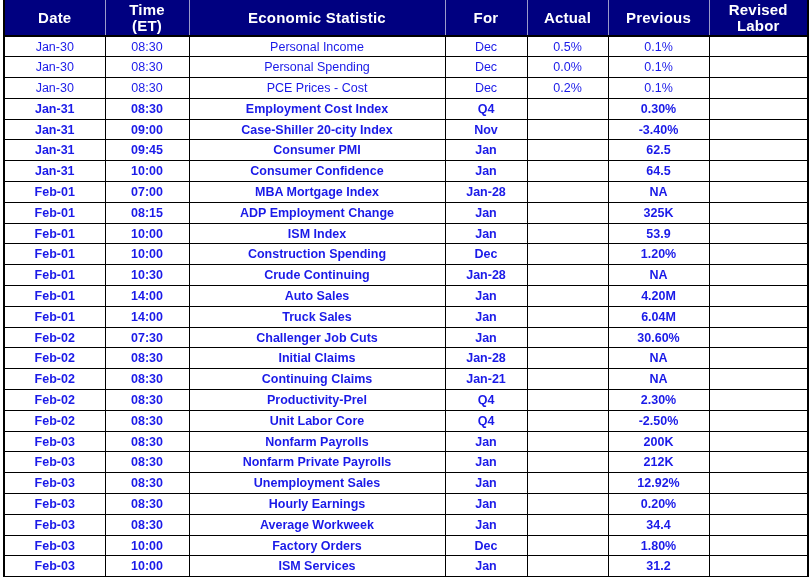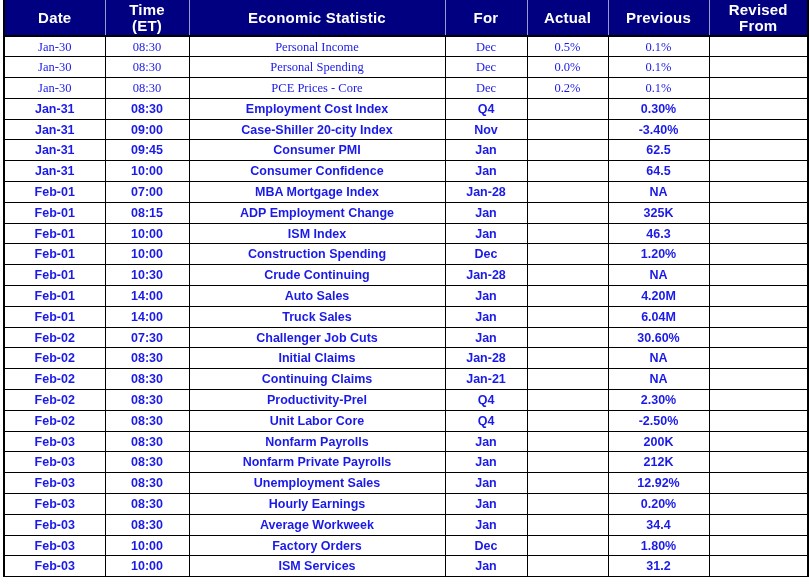--- a/index.html
+++ b/index.html
@@ -77,21 +77,20 @@
     background: #ffffff;
   }
   tbody td:last-child {
     border-right: none;
   }
   tbody tr.row-bold td {
     font-weight: bold;
   }
   tbody tr.row-normal td {
     font-weight: normal;
-    font-family: Liberation Serif, serif;
   }
   tbody tr:first-child td {
     border-top: none;
   }
 
   
   col.col-date     { width: 101px; }
   col.col-time     { width:  84px; }
   col.col-stat     { width: 256px; }
   col.col-for      { width:  82px; }
@@ -129,21 +128,21 @@
             <span class="hdr-line">For</span>
           </th>
           <th>
             <span class="hdr-line">Actual</span>
           </th>
           <th>
             <span class="hdr-line">Previous</span>
           </th>
           <th>
             <span class="hdr-line">Revised</span>
-            <span class="hdr-line">From</span>
+            <span class="hdr-line">Labor</span>
           </th>
         </tr>
     </thead>
     <tbody id="table-body">
         <tr class="row-normal">
           <td>Jan-30</td>
           <td>08:30</td>
           <td>Personal Income</td>
           <td>Dec</td>
           <td>0.5%</td>
@@ -155,21 +154,21 @@
           <td>08:30</td>
           <td>Personal Spending</td>
           <td>Dec</td>
           <td>0.0%</td>
           <td>0.1%</td>
           <td></td>
         </tr>
         <tr class="row-normal">
           <td>Jan-30</td>
           <td>08:30</td>
-          <td>PCE Prices - Core</td>
+          <td>PCE Prices - Cost</td>
           <td>Dec</td>
           <td>0.2%</td>
           <td>0.1%</td>
           <td></td>
         </tr>
         <tr class="row-bold">
           <td>Jan-31</td>
           <td>08:30</td>
           <td>Employment Cost Index</td>
           <td>Q4</td>
@@ -221,21 +220,21 @@
           <td></td>
           <td>325K</td>
           <td></td>
         </tr>
         <tr class="row-bold">
           <td>Feb-01</td>
           <td>10:00</td>
           <td>ISM Index</td>
           <td>Jan</td>
           <td></td>
-          <td>46.3</td>
+          <td>53.9</td>
           <td></td>
         </tr>
         <tr class="row-bold">
           <td>Feb-01</td>
           <td>10:00</td>
           <td>Construction Spending</td>
           <td>Dec</td>
           <td></td>
           <td>1.20%</td>
           <td></td>

